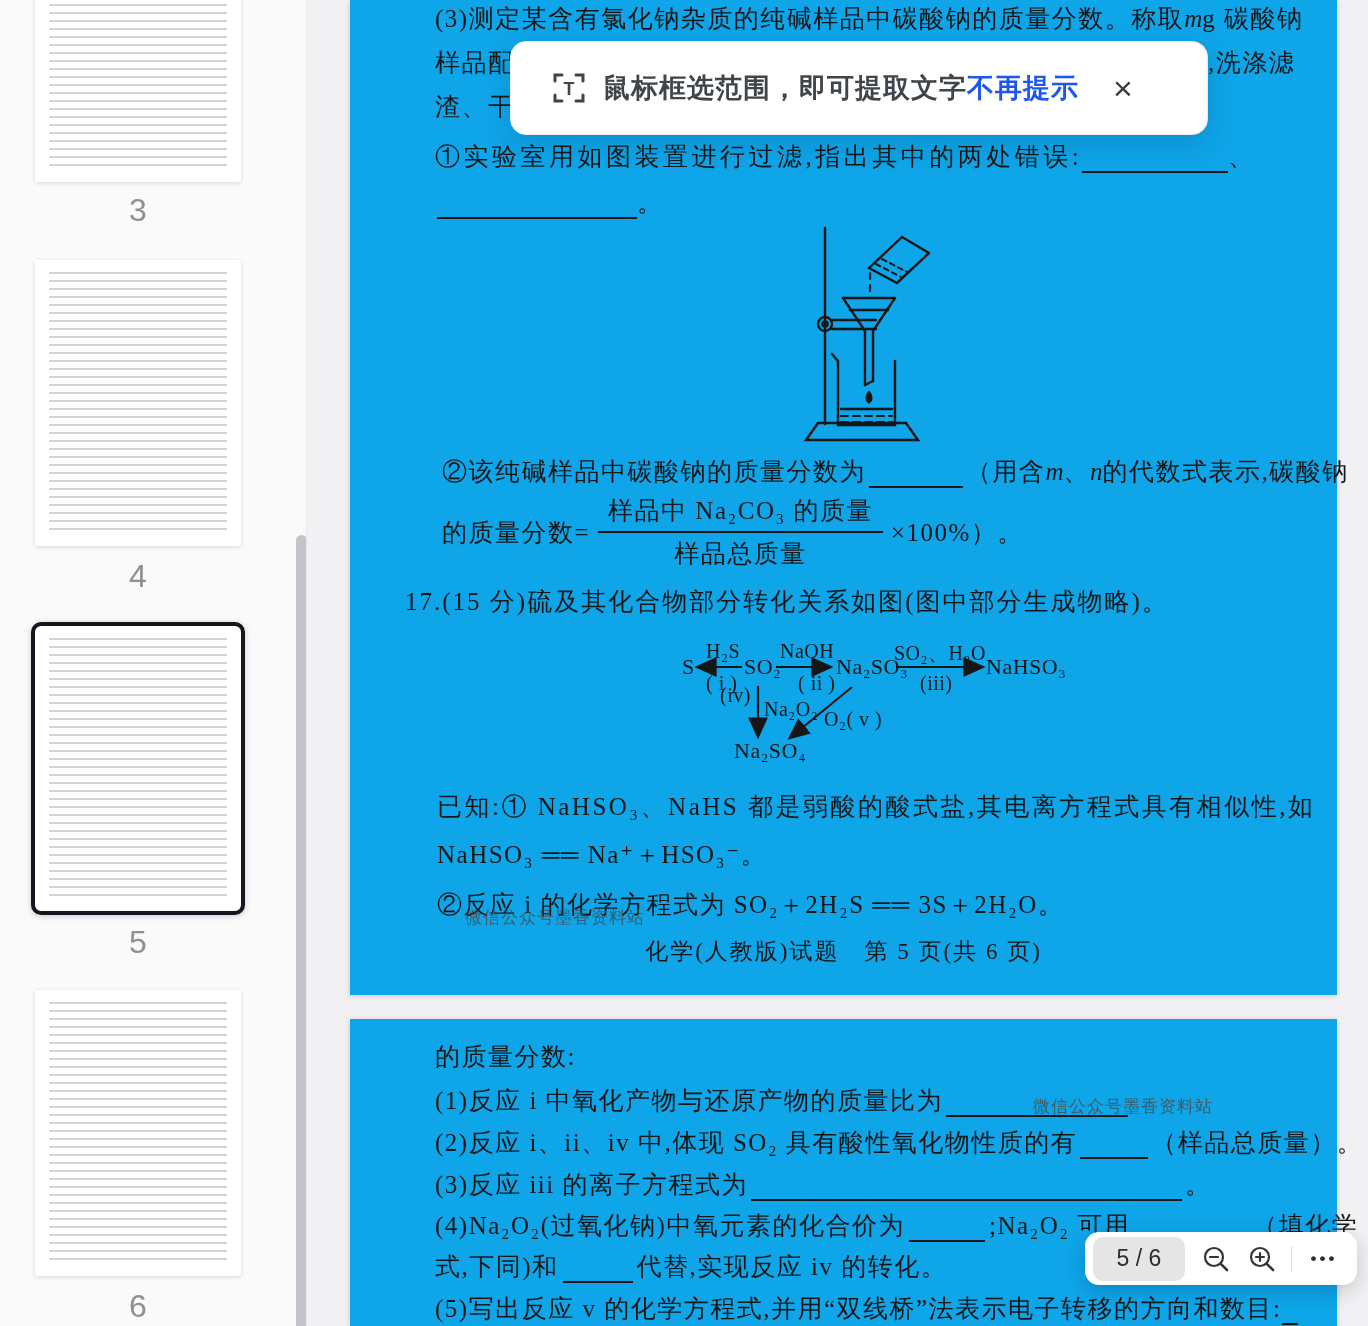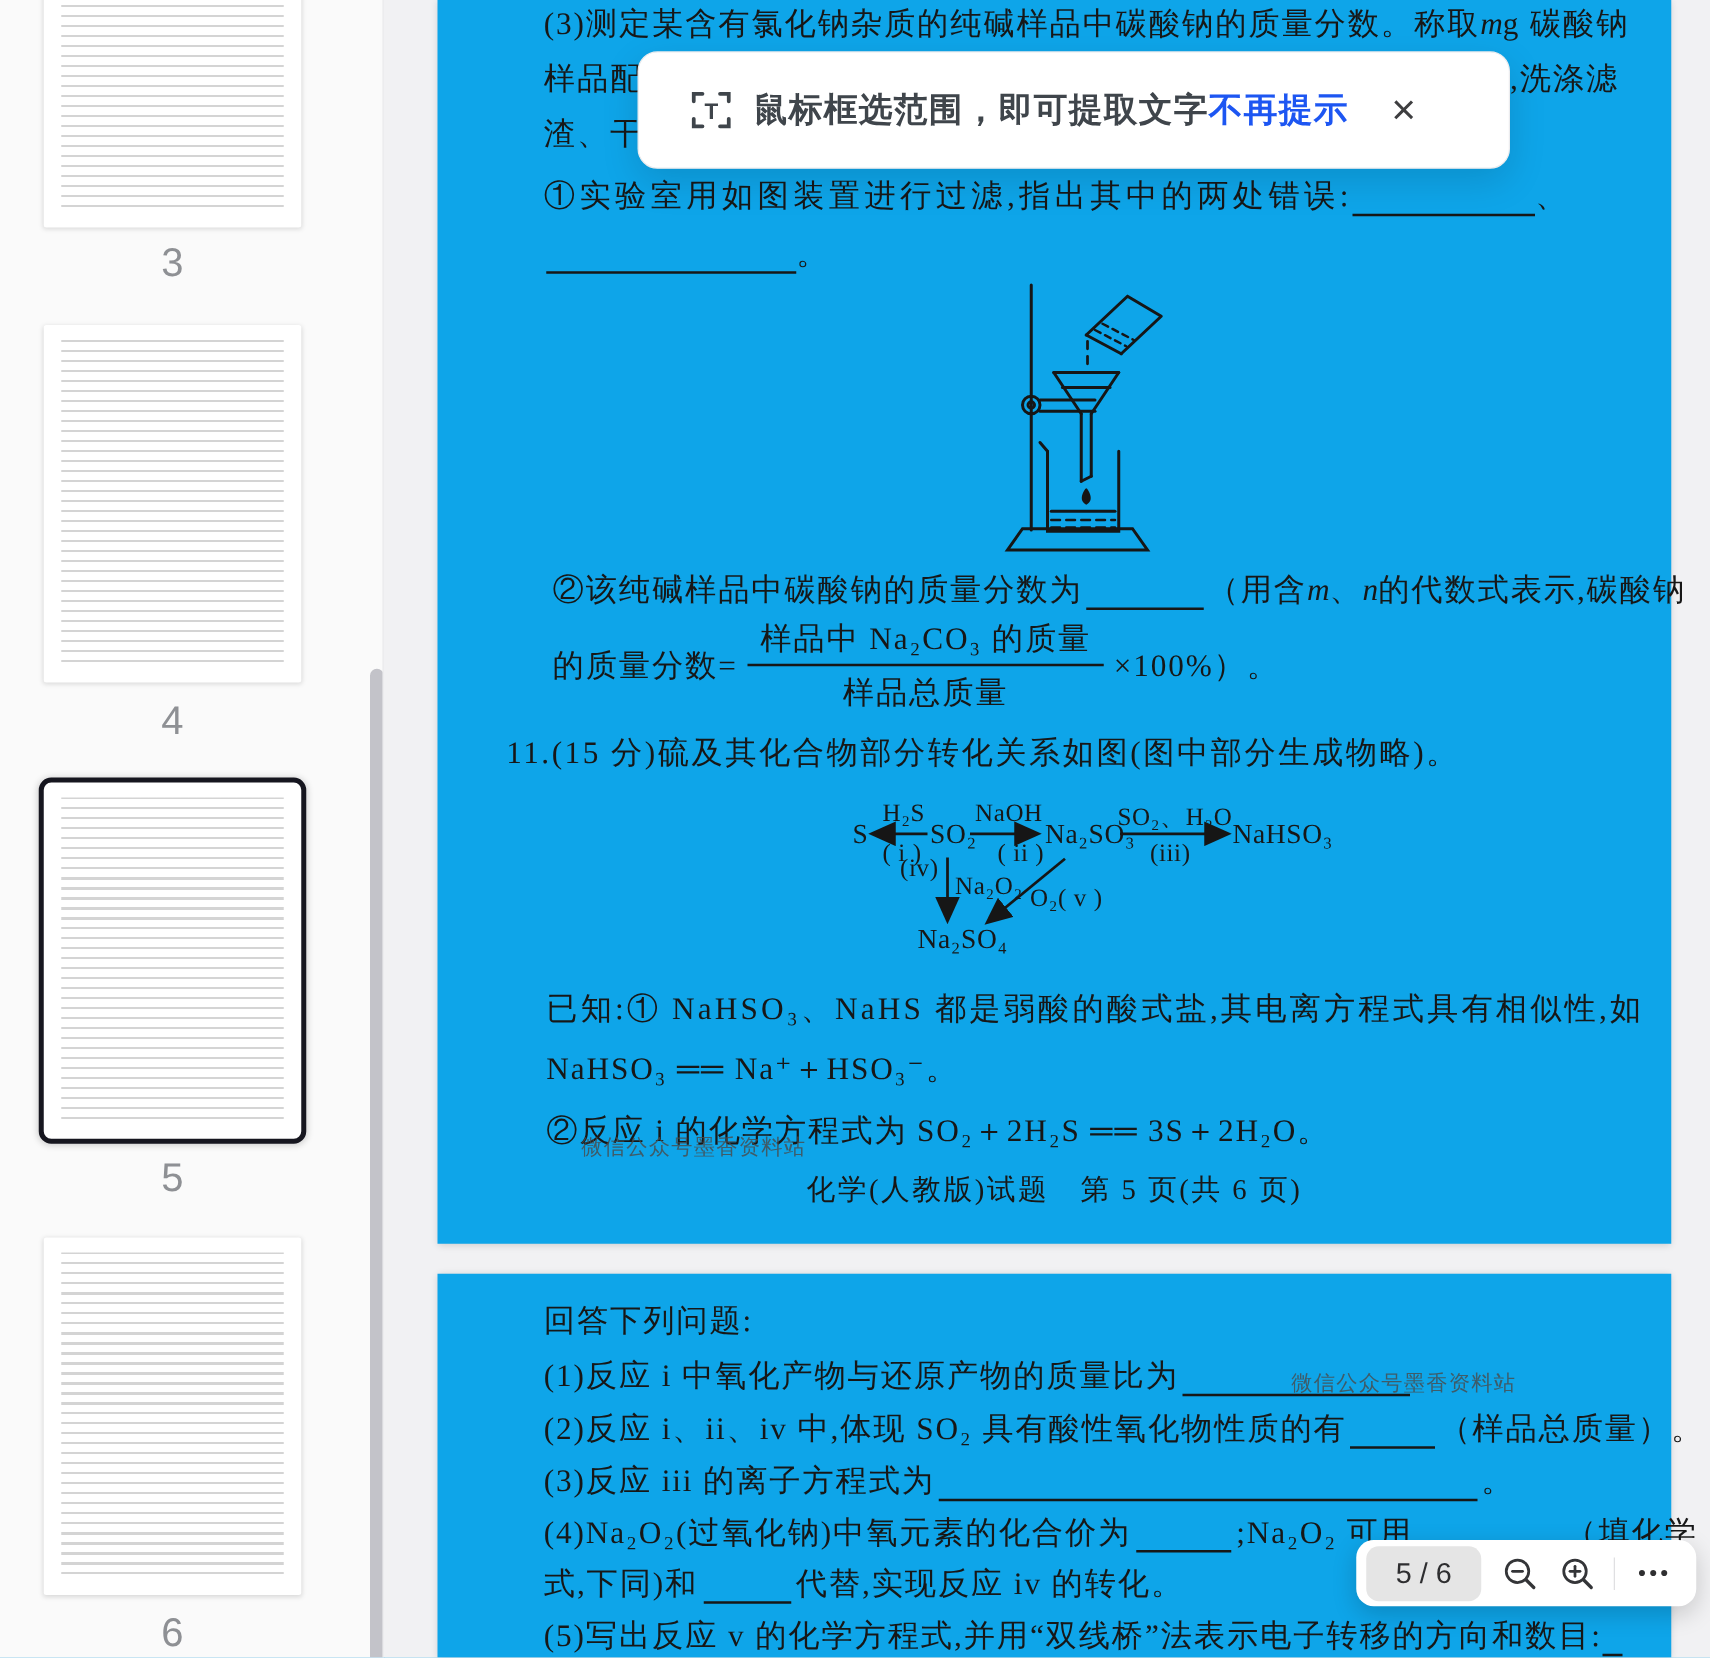--- a/index.html
+++ b/index.html
@@ -168,21 +168,21 @@
       <div class="fracrow" style="left:92px;top:494px;">
         <span>的质量分数=</span>
         <span class="frac">
           <span class="num">样品中 Na₂CO₃ 的质量</span>
           <span class="den">样品总质量</span>
         </span>
         <span>×100%）。</span>
       </div>
 
       <div class="tx" style="left:55px;top:585px;letter-spacing:2px;">
-        <span>11.(15 分)硫及其化合物部分转化关系如图(图中部分生成物略)。</span>
+        <span>17.(15 分)硫及其化合物部分转化关系如图(图中部分生成物略)。</span>
       </div>
 
       <div id="tdiag">
         <svg width="385" height="122" viewBox="0 0 385 122">
           <defs>
             <marker id="ah" markerWidth="10" markerHeight="9" refX="8" refY="4.5" orient="auto">
               <path d="M0 0 L10 4.5 L0 9 Z" fill="#161616"></path>
             </marker>
           </defs>
           <g stroke="#161616" stroke-width="2.2" fill="none">
@@ -218,21 +218,21 @@
       <div class="tx" style="left:87px;top:888px;">
           <span>②反应 i 的化学方程式为 SO₂＋2H₂S ══ 3S＋2H₂O。</span>
         </div>
 
       <div class="wm" style="left:115px;top:906px;">微信公众号墨香资料站</div>
       <div class="footer" style="top:936px;">化学(人教版)试题　第 5 页(共 6 页)</div>
     </div>
 
     <div class="sheet" id="sheet6">
       <div class="tx" style="left:85px;top:21px;">
-          <span>回答下列问题:</span>
+          <span>的质量分数:</span>
         </div>
 
       <div class="tx" style="left:85px;top:65px;">
         <span>(1)反应 i 中氧化产物与还原产物的质量比为</span>
         <span class="blank" style="width:182px;margin-left:3px;"></span>
       </div>
       <div class="wm" style="left:683px;top:76px;">微信公众号墨香资料站</div>
 
       <div class="tx" style="left:85px;top:107px;">
         <span>(2)反应 i、ii、iv 中,体现 SO₂ 具有酸性氧化物性质的有</span>

